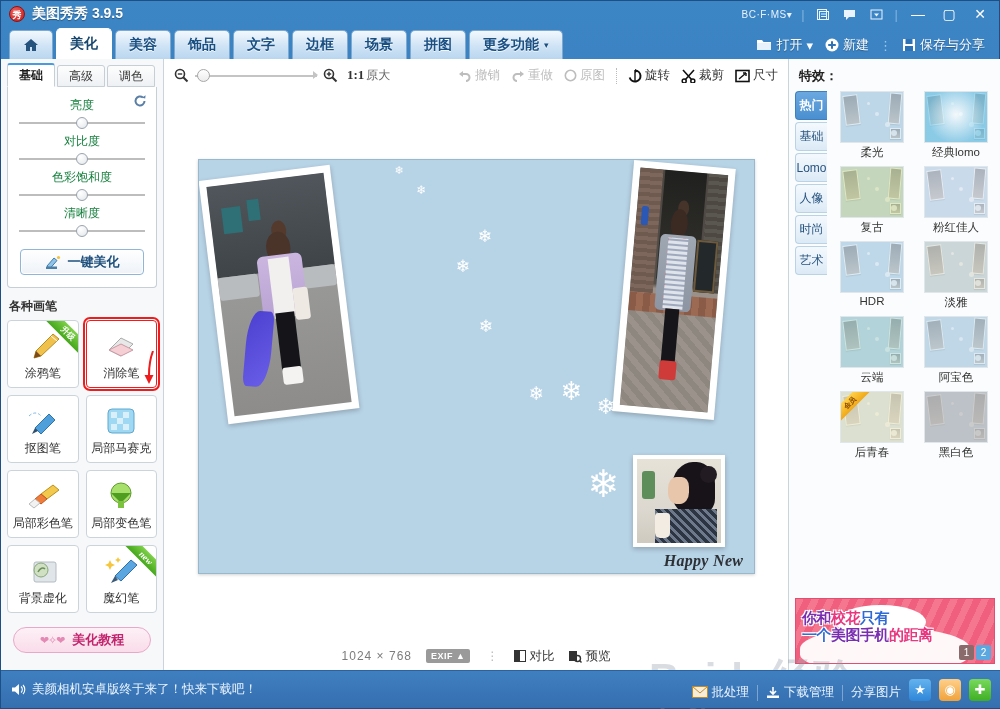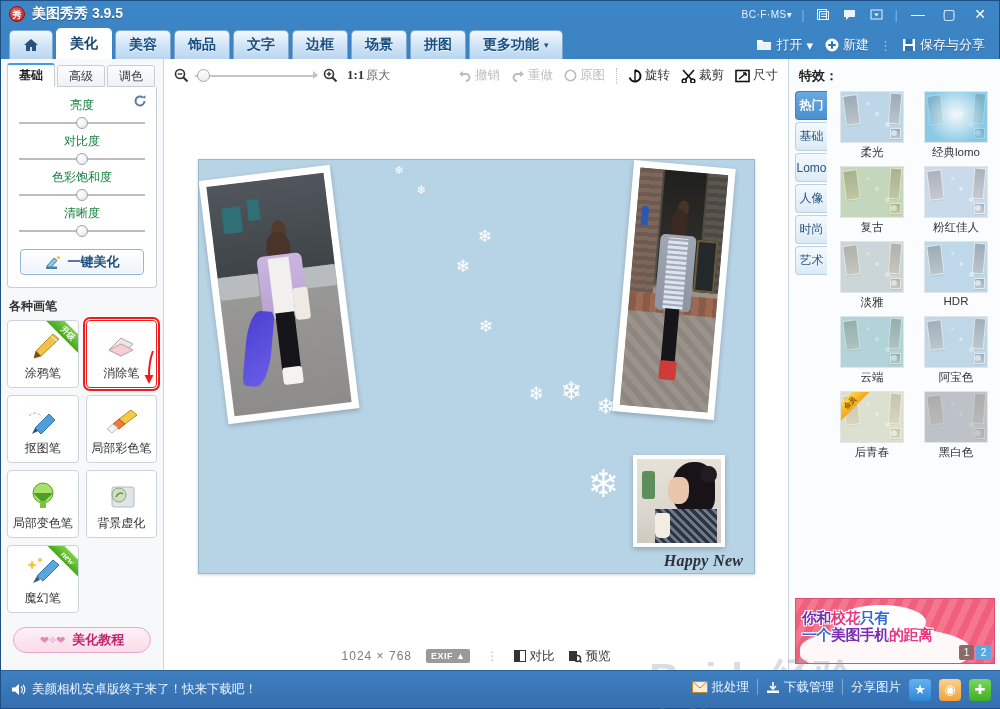--- a/index.html
+++ b/index.html
@@ -402,21 +402,21 @@
   }
 
   
   .statusbar {
     position: absolute; left: 0; bottom: 0; width: 1000px; height: 38px;
     background: linear-gradient(180deg,#3f7fc0 0%, #356fb0 100%);
     display: flex; align-items: center; padding: 0 10px;
     border-top: 1px solid #2a62a0;
   }
   .marquee { display: flex; align-items: center; gap: 6px; color: #eaf4ff; font-size: 12.5px; }
-  .sb-right { margin-left: auto; display: flex; align-items: flex-start; gap: 8px; }
+  .sb-right { margin-left: auto; display: flex; align-items: flex-end; gap: 8px; }
   .sb-item { display: flex; align-items: center; gap: 4px; color: #eaf4ff; font-size: 12.5px; }
   .sb-div { width: 1px; height: 16px; background: rgba(255,255,255,0.35); }
   .sb-sq {
     width: 22px; height: 22px; border-radius: 4px; display: flex;
     align-items: center; justify-content: center; font-size: 13px; color: #fff;
   }
   .sq-star { background: linear-gradient(180deg,#64b3ee,#2e86d8); }
   .sq-weibo { background: linear-gradient(180deg,#ffd08a,#f0a23a); }
   .sq-plus { background: linear-gradient(180deg,#79d95c,#3fae24); }
 </style>
@@ -609,20 +609,35 @@
             <svg width="40" height="30" viewBox="0 0 40 30">
                 <path d="M12 22l14-14 6 6-14 14z" fill="#4f9fdb" stroke="#2f74ab"></path>
                 <path d="M12 22l-3 6 6-3z" fill="#2f4f6e"></path>
                 <path d="M6 10c4-4 9-4 12 0" fill="none" stroke="#7fb9e4" stroke-dasharray="3 2"></path>
               </svg>
           </div>
           <div class="brush-label">抠图笔</div>
         </div>
         <div class="brush-cell">
           <div class="brush-ico">
+            <svg width="32" height="30" viewBox="0 0 32 30">
+                <rect x="3" y="3" width="26" height="24" rx="4" fill="#9fd8f2" stroke="#5fa8cf"></rect>
+                <g fill="#d9f0fb">
+                  <rect x="6" y="6" width="6" height="6"></rect>
+                  <rect x="18" y="6" width="6" height="6"></rect>
+                  <rect x="12" y="12" width="6" height="6"></rect>
+                  <rect x="6" y="18" width="6" height="6"></rect>
+                  <rect x="18" y="18" width="6" height="6"></rect>
+                </g>
+              </svg>
+          </div>
+          <div class="brush-label">局部马赛克</div>
+        </div>
+        <div class="brush-cell">
+          <div class="brush-ico">
             <svg width="40" height="30" viewBox="0 0 40 30">
                 <path d="M30 4l6 5-12 9-6-5z" fill="#f2c94c" stroke="#bb8f19"></path>
                 <path d="M18 13l6 5-6 5-6-5z" fill="#f07c3a" stroke="#c05820"></path>
                 <path d="M12 18l-6 5 5 4 6-5z" fill="#f2f2f2" stroke="#bbb"></path>
               </svg>
           </div>
           <div class="brush-label">局部彩色笔</div>
         </div>
         <div class="brush-cell">
           <div class="brush-ico">
@@ -955,44 +970,44 @@
                     <i></i>
                   </div>
                   <div class="mp mp3">
                     <i></i>
                   </div>
                   <div class="fx-dot" style="left:26px;top:10px;width:3px;height:3px"></div>
                   <div class="fx-dot" style="left:34px;top:20px;width:4px;height:4px"></div>
                   <div class="fx-dot" style="left:44px;top:30px;width:5px;height:5px"></div>
                   <div class="fx-dot" style="left:50px;top:38px;width:6px;height:6px"></div>
                 </div>
-                <div class="overlay" style="background: rgba(214, 216, 206, 0.62);"></div>
+                <div class="overlay" style="background: rgba(197, 221, 235, 0.55);"></div>
               </div>
-              <div class="fx-label">淡雅</div>
+              <div class="fx-label">HDR</div>
             </div>
             <div class="fx-item">
               <div class="fx-thumb" style="background: rgb(183, 211, 230);">
                 <div class="mini">
                   <div class="mp mp1">
                     <i></i>
                   </div>
                   <div class="mp mp2">
                     <i></i>
                   </div>
                   <div class="mp mp3">
                     <i></i>
                   </div>
                   <div class="fx-dot" style="left:26px;top:10px;width:3px;height:3px"></div>
                   <div class="fx-dot" style="left:34px;top:20px;width:4px;height:4px"></div>
                   <div class="fx-dot" style="left:44px;top:30px;width:5px;height:5px"></div>
                   <div class="fx-dot" style="left:50px;top:38px;width:6px;height:6px"></div>
                 </div>
-                <div class="overlay" style="background: rgba(197, 221, 235, 0.55);"></div>
+                <div class="overlay" style="background: rgba(214, 216, 206, 0.62);"></div>
               </div>
-              <div class="fx-label">HDR</div>
+              <div class="fx-label">淡雅</div>
             </div>
             <div class="fx-item">
               <div class="fx-thumb" style="background: rgb(183, 211, 230);">
                 <div class="mini">
                   <div class="mp mp1">
                     <i></i>
                   </div>
                   <div class="mp mp2">
                     <i></i>
                   </div>

